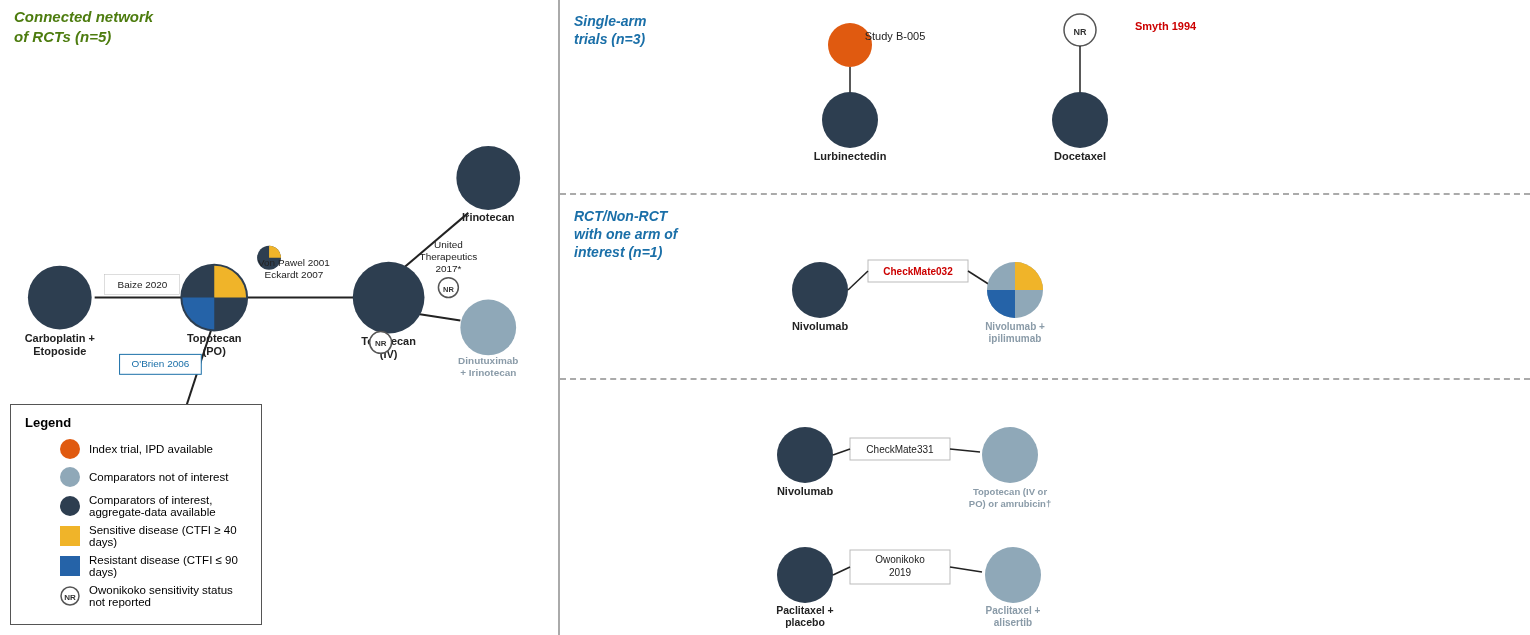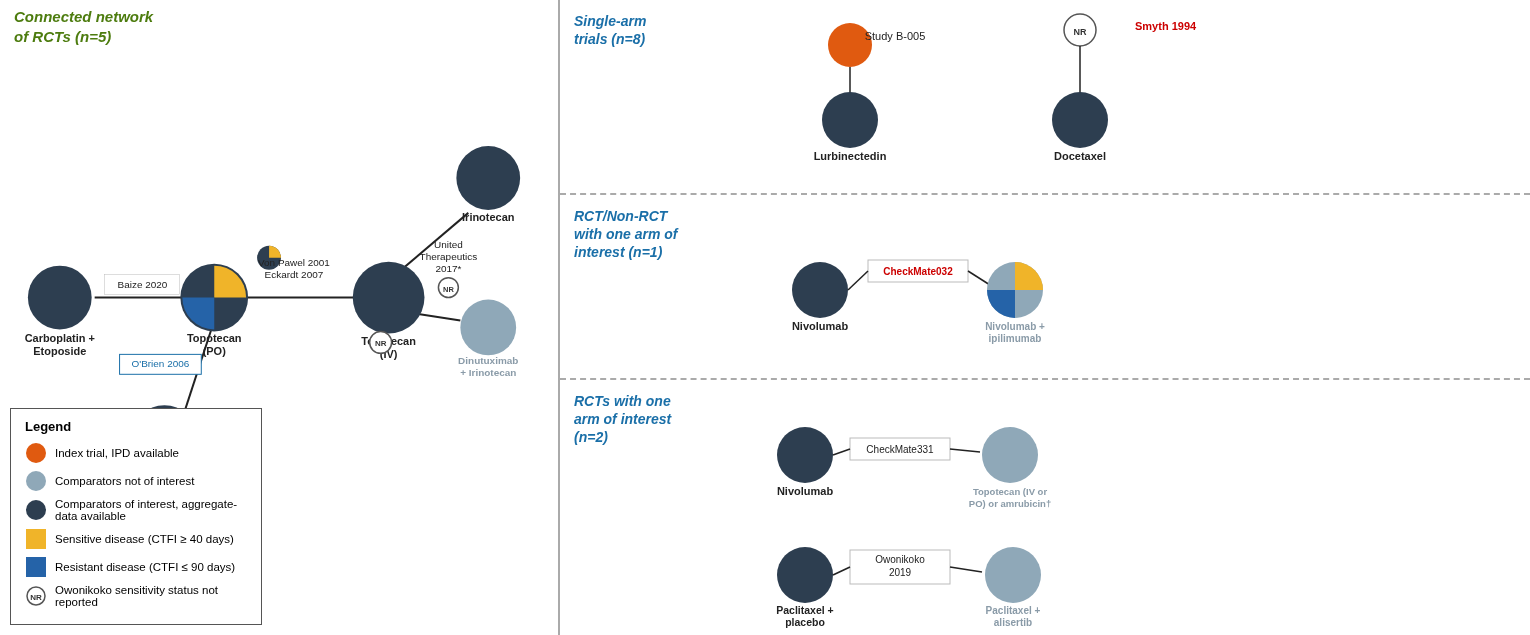--- a/index.html
+++ b/index.html
@@ -58,20 +58,21 @@
       font-weight: bold;
       font-size: 13px;
       margin-bottom: 8px;
     }
 
     .legend-item {
       display: flex;
       align-items: center;
       margin-bottom: 6px;
       font-size: 11.5px;
+      margin-left: 34px;
     }
 
     .legend-icon {
       width: 22px;
       height: 22px;
       margin-right: 8px;
       flex-shrink: 0;
     }
 
     
@@ -213,21 +214,21 @@
       <span>Owonikoko sensitivity status not reported</span>
     </div>
   </div>
 </div>
 
 <div class="right-panel">
 
   <div class="right-section" style="min-height: 195px; position: relative;">
     <div class="section-title">
       <span>Single-arm</span><br>
-      <span>trials (n=8)</span>
+      <span>trials (n=3)</span>
     </div>
     <svg width="700" height="190" style="position:absolute; left: 160px; top: 0;">
 
       <circle cx="130" cy="45" r="22" fill="#e05a10"></circle>
       <text x="175" y="40" text-anchor="middle" font-size="11" fill="#222">Study B-005</text>
       <line x1="130" y1="67" x2="130" y2="100" stroke="#222" stroke-width="1.5"></line>
       <circle cx="130" cy="120" r="28" fill="#2d3e50"></circle>
       <text x="130" y="160" text-anchor="middle" font-size="11" font-weight="bold" fill="#222">Lurbinectedin</text>
 
       <circle cx="360" cy="30" r="16" fill="white" stroke="#555" stroke-width="1.5"></circle>
@@ -258,25 +259,20 @@
       <circle cx="295" cy="95" r="28" fill="#8fa8b8"></circle>
 
       <path d="M295,95 L295,67 A28,28 0 0,1 323,95 Z" fill="#f0b429"></path>
       <path d="M295,95 L295,123 A28,28 0 0,1 267,95 Z" fill="#2563a8"></path>
       <text x="295" y="135" text-anchor="middle" font-size="10" font-weight="bold" fill="#8a9ba8">Nivolumab +</text>
       <text x="295" y="147" text-anchor="middle" font-size="10" font-weight="bold" fill="#8a9ba8">ipilimumab</text>
     </svg>
   </div>
 
   <div class="right-section" style="flex: 1.5; position: relative; border-bottom: none;">
-    <div class="section-title">
-      <span>RCTs with one</span><br>
-      <span>arm of interest</span><br>
-      <span>(n=2)</span>
-    </div>
     <svg width="700" height="255" style="position:absolute; left: 160px; top: 0;">
 
       <circle cx="85" cy="75" r="28" fill="#2d3e50"></circle>
       <text x="85" y="115" text-anchor="middle" font-size="11" font-weight="bold" fill="#222">Nivolumab</text>
 
       <rect x="130" y="58" width="100" height="22" fill="white" stroke="#bbb" stroke-width="1"></rect>
       <text x="180" y="73" text-anchor="middle" font-size="10" fill="#222">CheckMate331</text>
       <line x1="113" y1="75" x2="130" y2="69" stroke="#222" stroke-width="1.5"></line>
       <line x1="230" y1="69" x2="260" y2="72" stroke="#222" stroke-width="1.5"></line>
 

